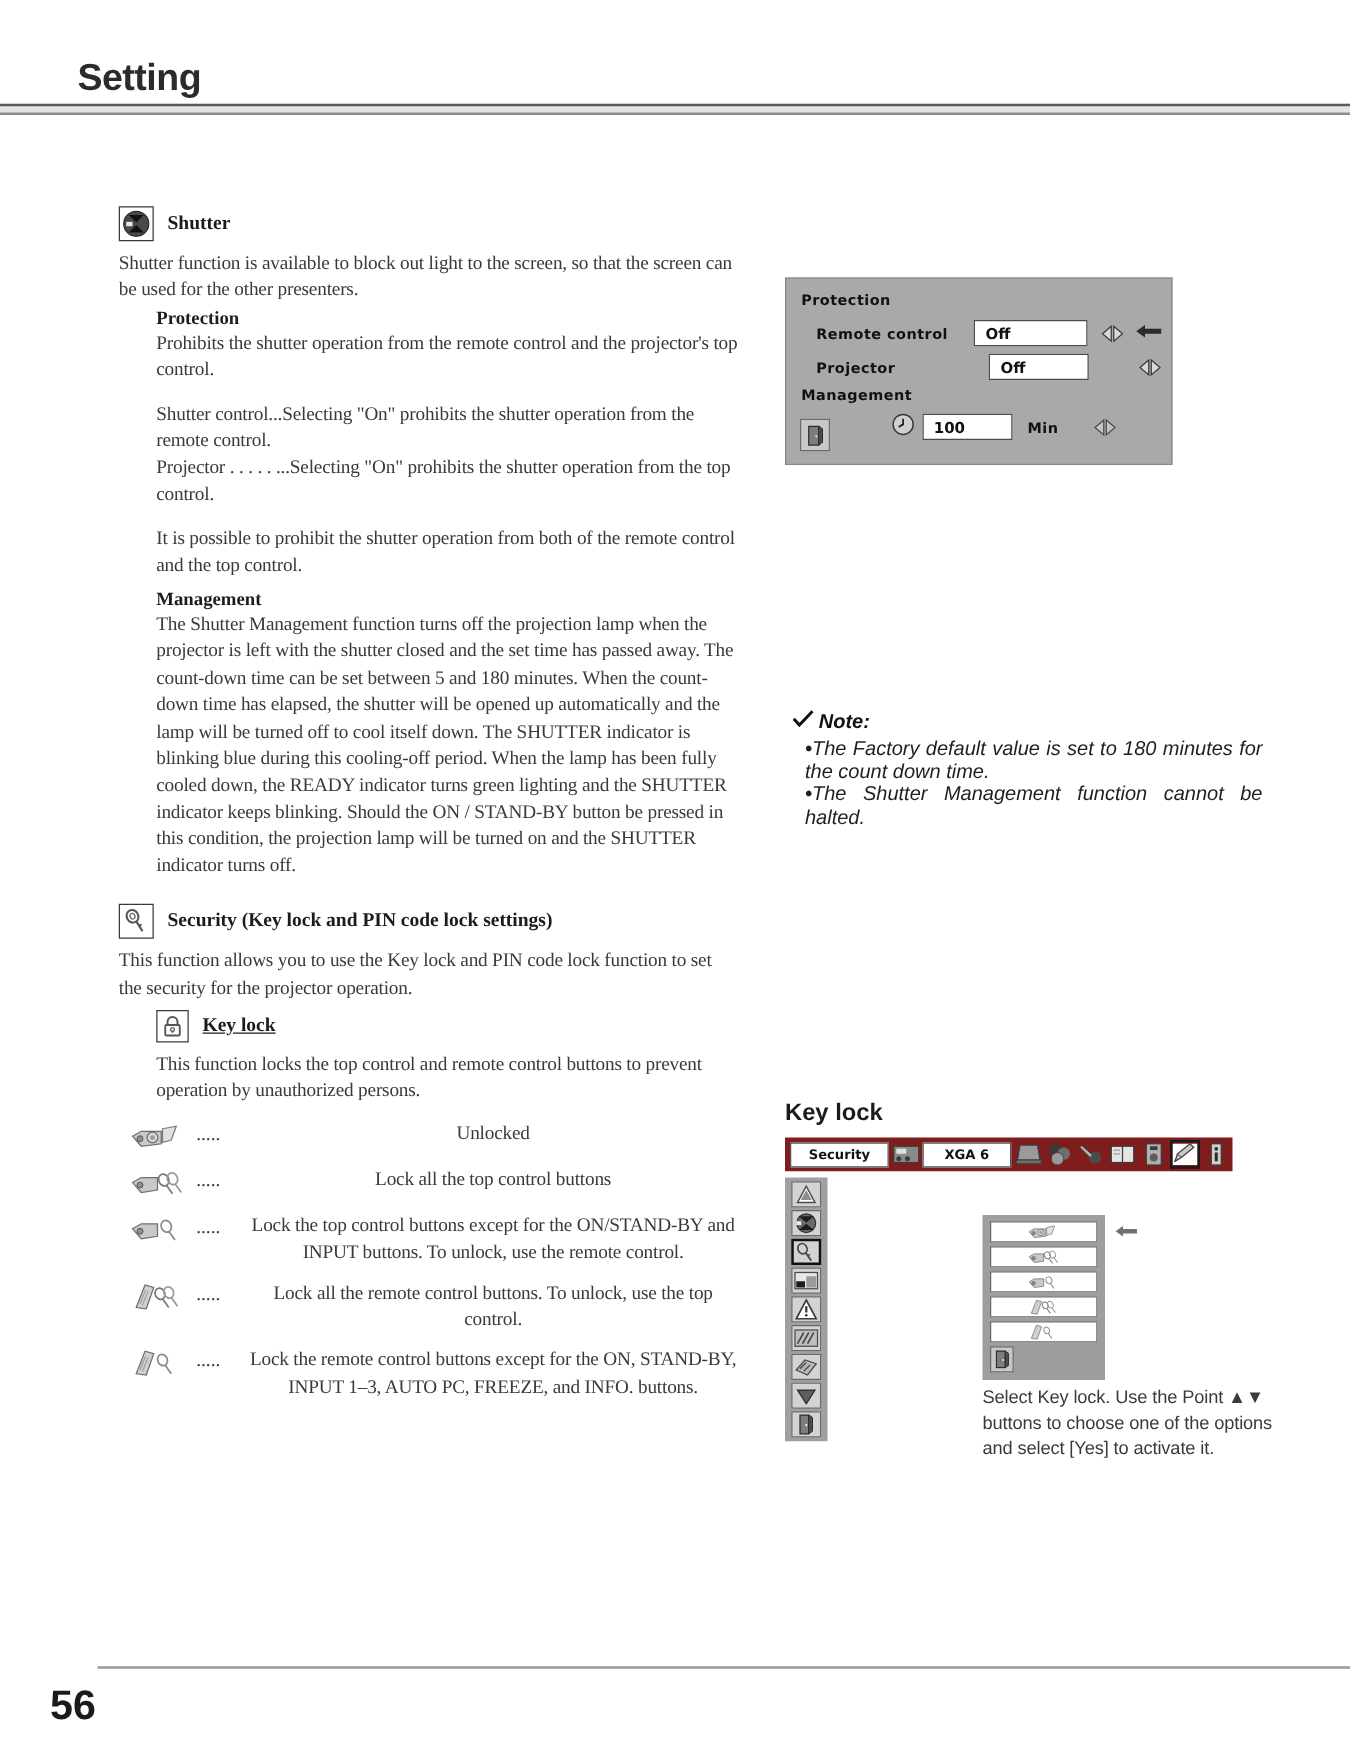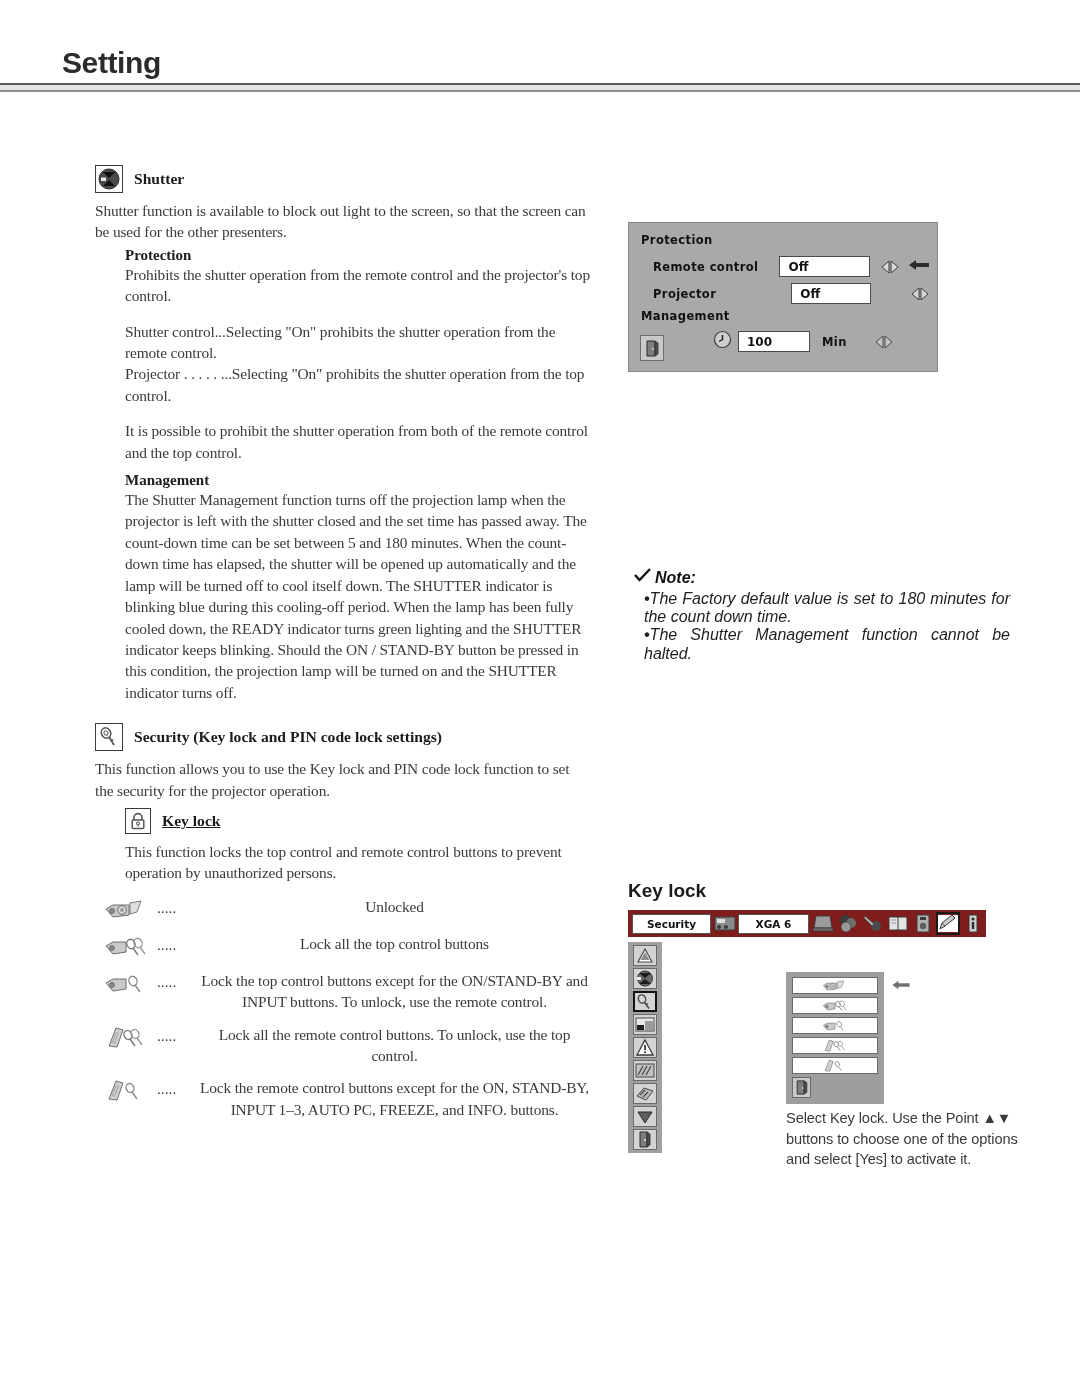--- a/index.html
+++ b/index.html
@@ -546,14 +546,18 @@
       <div class="kl-ptr">
         <svg width="22" height="12" viewBox="0 0 24 14">
           <path d="M2 7 L9 2 L9 5 L22 5 L22 9 L9 9 L9 12 Z" fill="#707070"></path>
         </svg>
       </div>
 
       <div class="kl-caption">Select Key lock. Use the Point ▲▼ buttons to choose one of the options and select [Yes] to activate it.</div>
     </div>
   </div>
 
+  <div class="footer">
+    <div class="footer-rule"></div>
+    <div class="footer-pageno">56</div>
+  </div>
 
 </div>
 
 </body></html>

